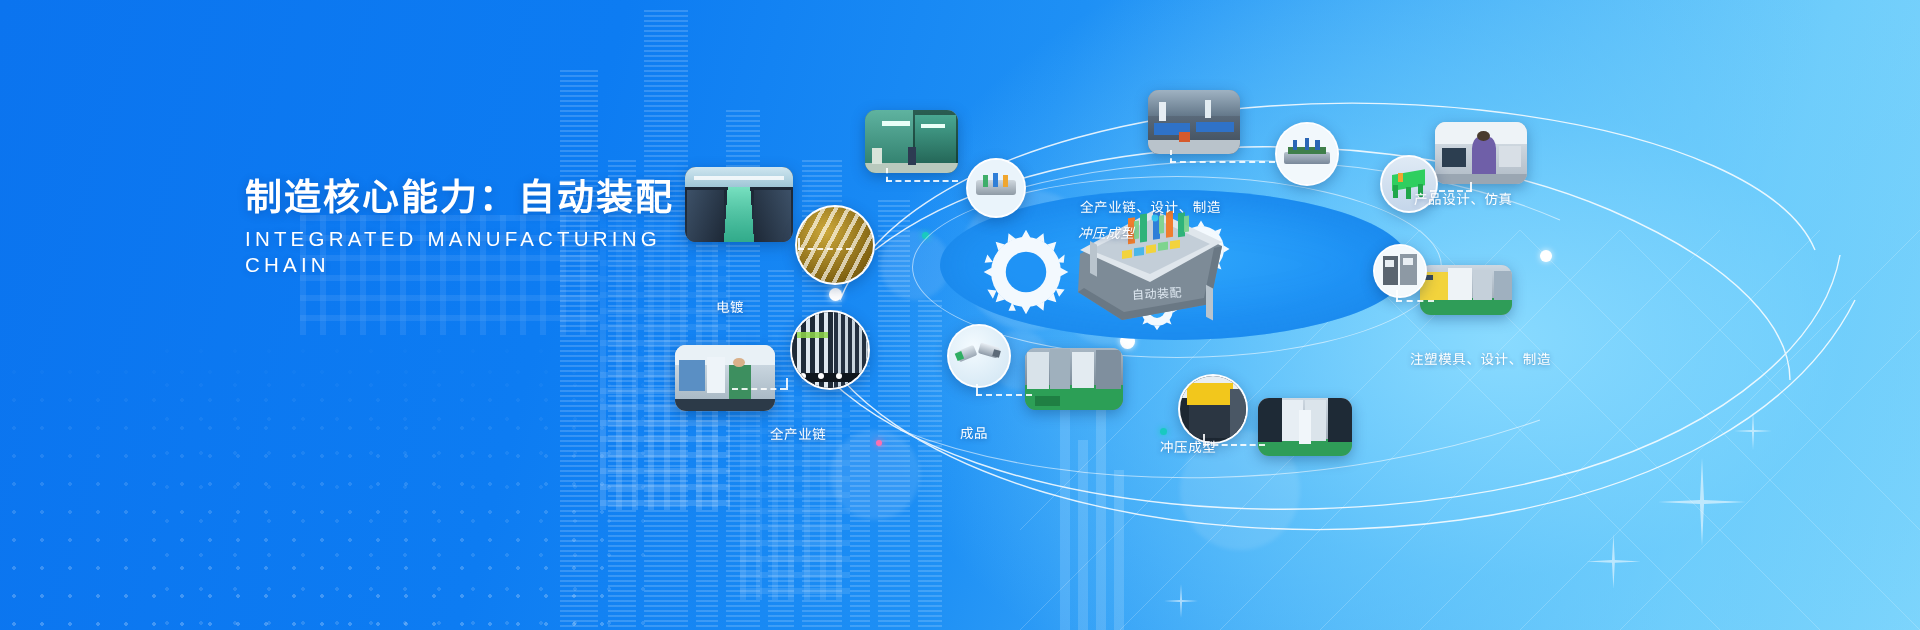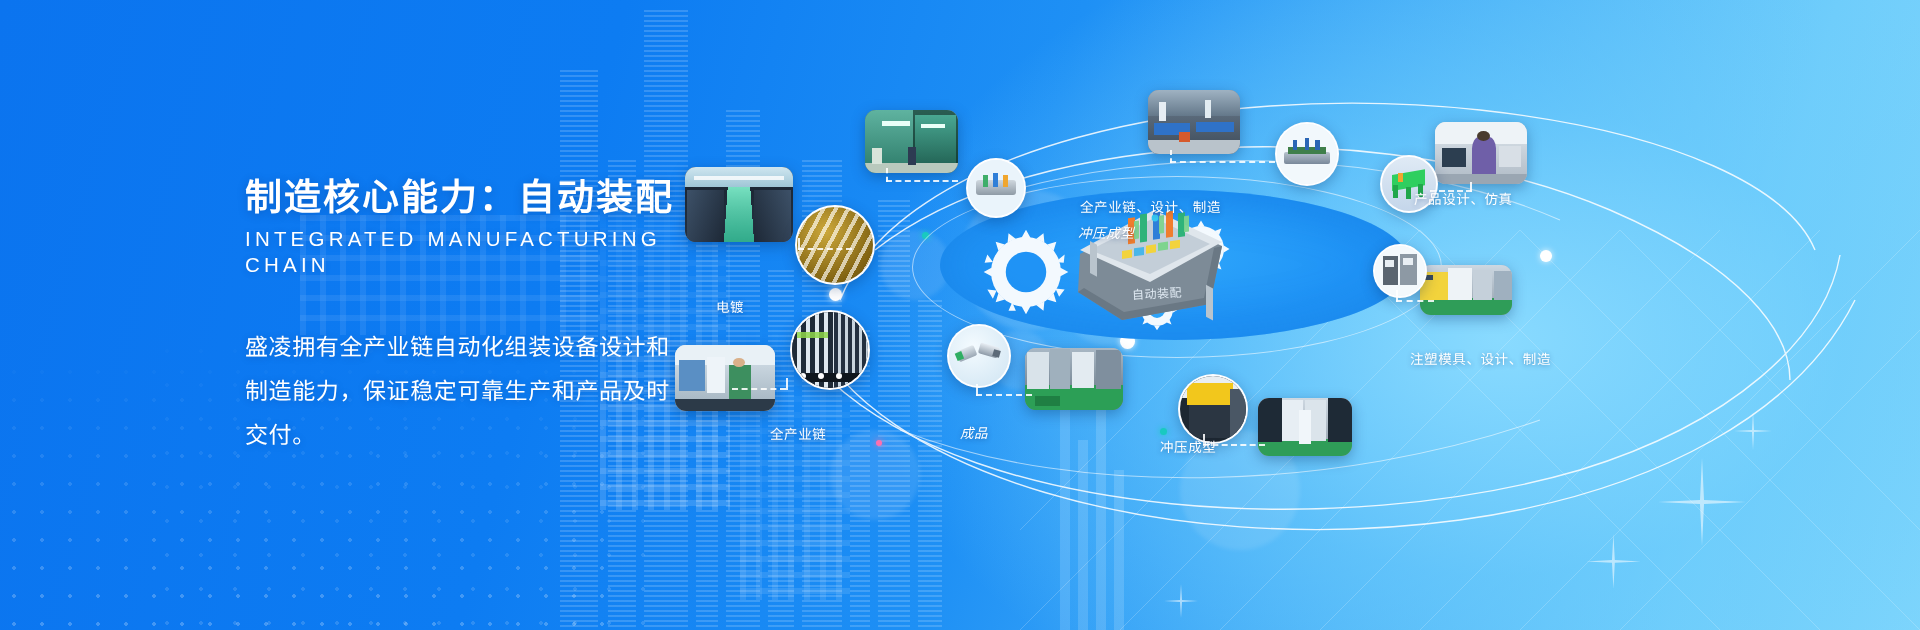--- a/index.html
+++ b/index.html
@@ -188,21 +188,20 @@
         <path d="M1752 430 l1 -18 l1 18 l18 1 l-18 1 l-1 18 l-1 -18 l-18 -1 z"></path>
         <path d="M1180 600 l1 -16 l1 16 l16 1 l-16 1 l-1 16 l-1 -16 l-16 -1 z"></path>
       </g>
     </svg>
   </div>
 
   <div class="copy">
     <h1 class="headline">制造核心能力：自动装配</h1>
     <p class="subhead">INTEGRATED MANUFACTURING CHAIN</p>
   </div>
-  <div class="body-copy">盛凌拥有全产业链自动化组装设备设计和制造能力，保证稳定可靠生产和产品及时交付。</div>
 
   <div class="diagram">
 
     <svg class="orbits" viewBox="0 0 1140 630" preserveAspectRatio="none">
       <g fill="none" stroke="#ffffff" stroke-width="1.4" opacity=".85">
         <path d="M60 300 C 120 150, 420 80, 700 110 C 900 132, 1010 190, 1035 250"></path>
         <path d="M30 330 C 90 470, 380 560, 680 520 C 880 492, 1020 410, 1075 300"></path>
         <path d="M95 250 C 260 120, 620 120, 830 210 C 960 266, 1010 330, 1010 380"></path>
         <path d="M50 380 C 200 520, 560 540, 800 470 C 950 424, 1045 340, 1060 255"></path>
       </g>
@@ -418,21 +417,21 @@
       <div class="px" style="inset:0;background:linear-gradient(#a9b8c5,#5d6d7c);"></div>
       <div class="px" style="left:0;bottom:0;width:100%;height:40%;background:#2c9f56;"></div>
       <div class="px" style="left:2%;top:6%;width:22%;height:60%;background:#d9e3ea;"></div>
       <div class="px" style="left:26%;top:2%;width:20%;height:64%;background:#9fb0bd;"></div>
       <div class="px" style="left:48%;top:6%;width:22%;height:58%;background:#e3ebf1;"></div>
       <div class="px" style="left:72%;top:4%;width:26%;height:62%;background:#7f8f9e;"></div>
       <div class="px" style="left:10%;bottom:6%;width:26%;height:16%;background:#1f7f43;"></div>
     </div>
     <div class="dash" style="left:196px;top:394px;width:56px;"></div>
     <div class="dash v" style="left:196px;top:384px;height:12px;"></div>
-    <div class="node-label" style="left:180px;top:422px;font-style:italic;">成品</div>
+    <div class="node-label" style="left:180px;top:422px;">成品</div>
 
     <div class="photo" style="left:-105px;top:345px;width:100px;height:66px;">
       <div class="px" style="inset:0;background:linear-gradient(#dbe6ee,#9fb0bd);"></div>
       <div class="px" style="left:0;top:0;width:100%;height:30%;background:#e9f1f6;"></div>
       <div class="px" style="left:4%;top:22%;width:26%;height:48%;background:#5a8fc4;"></div>
       <div class="px" style="left:32%;top:18%;width:18%;height:54%;background:#eef4f9;"></div>
       <div class="px" style="left:54%;top:30%;width:22%;height:54%;background:#3d8f5f;"></div>
       <div class="px" style="left:58%;top:20%;width:12%;height:14%;background:#d9b08a;border-radius:50%;"></div>
       <div class="px" style="left:0;bottom:0;width:100%;height:18%;background:#2c3a48;"></div>
     </div>

